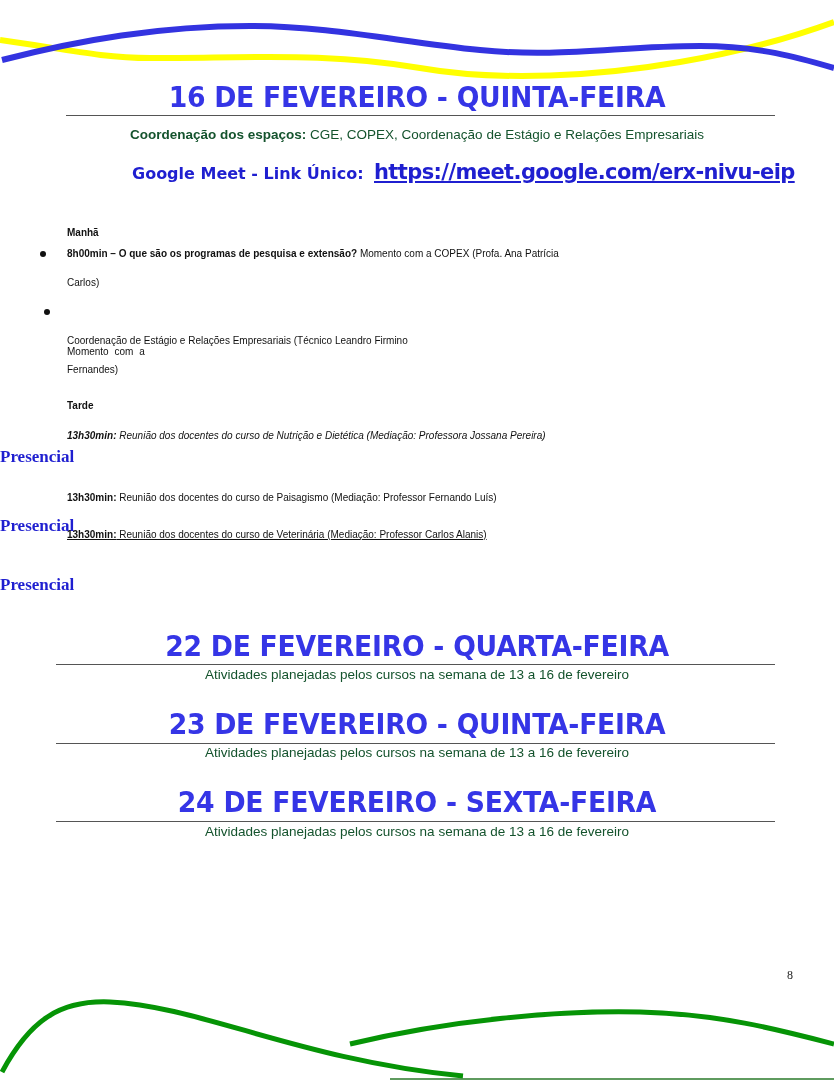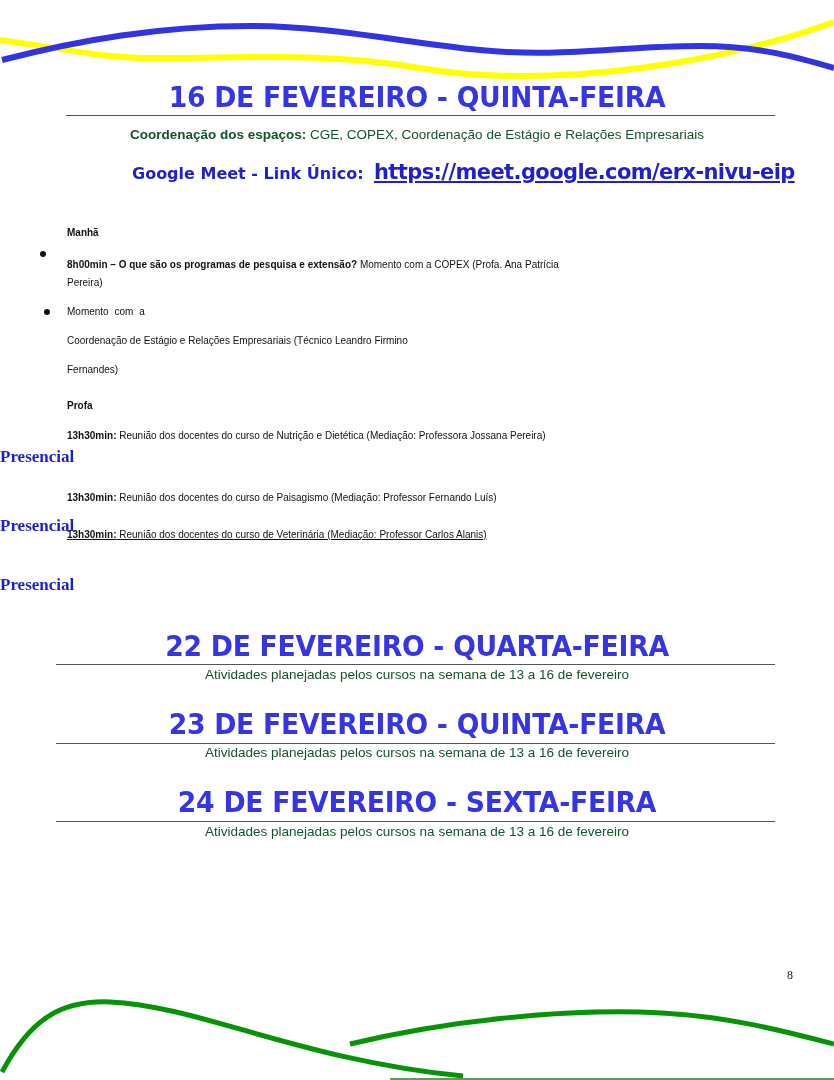--- a/index.html
+++ b/index.html
@@ -43,35 +43,35 @@
 </div>
 
 <div class="abs" style="left:132px; top:160px; white-space:nowrap;">
   <span class="meet-label">Google Meet - Link Único:</span>
   <span class="meet-link" style="margin-left:6px;">https://meet.google.com/erx-nivu-eip</span>
 </div>
 
 <div class="body-text bold" style="left:67px; top:218px;">Manhã</div>
 
 <div class="bullet" style="left:40px; top:251px;"></div>
-<div class="body-text" style="left:67px; top:239px; width:706px; text-align:justify;margin-top:11px;">
+<div class="body-text" style="left:67px; top:239px; width:706px; text-align:justify;">
   <span class="bold">8h00min – O que são os programas de pesquisa e extensão?</span><span> Momento com a COPEX (Profa. Ana Patrícia</span>
 </div>
-<div class="body-text" style="left:67px; top:268px;">Pereira)</div>
+<div class="body-text" style="left:67px; top:268px;">Carlos)</div>
 
 <div class="bullet" style="left:44px; top:309px;"></div>
 <div class="body-text" style="left:67px; top:297px; width:706px; display:flex; justify-content:space-between; white-space:nowrap;">
-    <span style="word-spacing:3px;"> Momento com a</span>
+    <span style="word-spacing:3px;margin-top:40px;"> Momento com a</span>
 </div>
 <div class="body-text" style="left:67px; top:326px;">Coordenação de Estágio e Relações Empresariais (Técnico Leandro Firmino</div>
 <div class="body-text" style="left:67px; top:355px;">Fernandes)</div>
 
-<div class="body-text bold" style="left:67px; top:391px;">Profa</div>
+<div class="body-text bold" style="left:67px; top:391px;">Tarde</div>
 
-<div class="body-text" style="left:67px; top:421px; white-space:nowrap;">
+<div class="body-text" style="left:67px; top:421px; white-space:nowrap;font-style:italic;">
   <span class="bold">13h30min:</span><span> Reunião dos docentes do curso de Nutrição e Dietética (Mediação: Professora Jossana Pereira)</span>
 </div>
 <div class="presencial" style="top:447px;">Presencial</div>
 
 <div class="body-text" style="left:67px; top:483px; white-space:nowrap;">
   <span class="bold">13h30min:</span><span> Reunião dos docentes do curso de Paisagismo (Mediação: Professor Fernando Luís)</span>
 </div>
 <div class="presencial" style="top:516px;">Presencial</div>
 
 <div class="body-text" style="left:67px; top:520px; white-space:nowrap;text-decoration:underline;">

